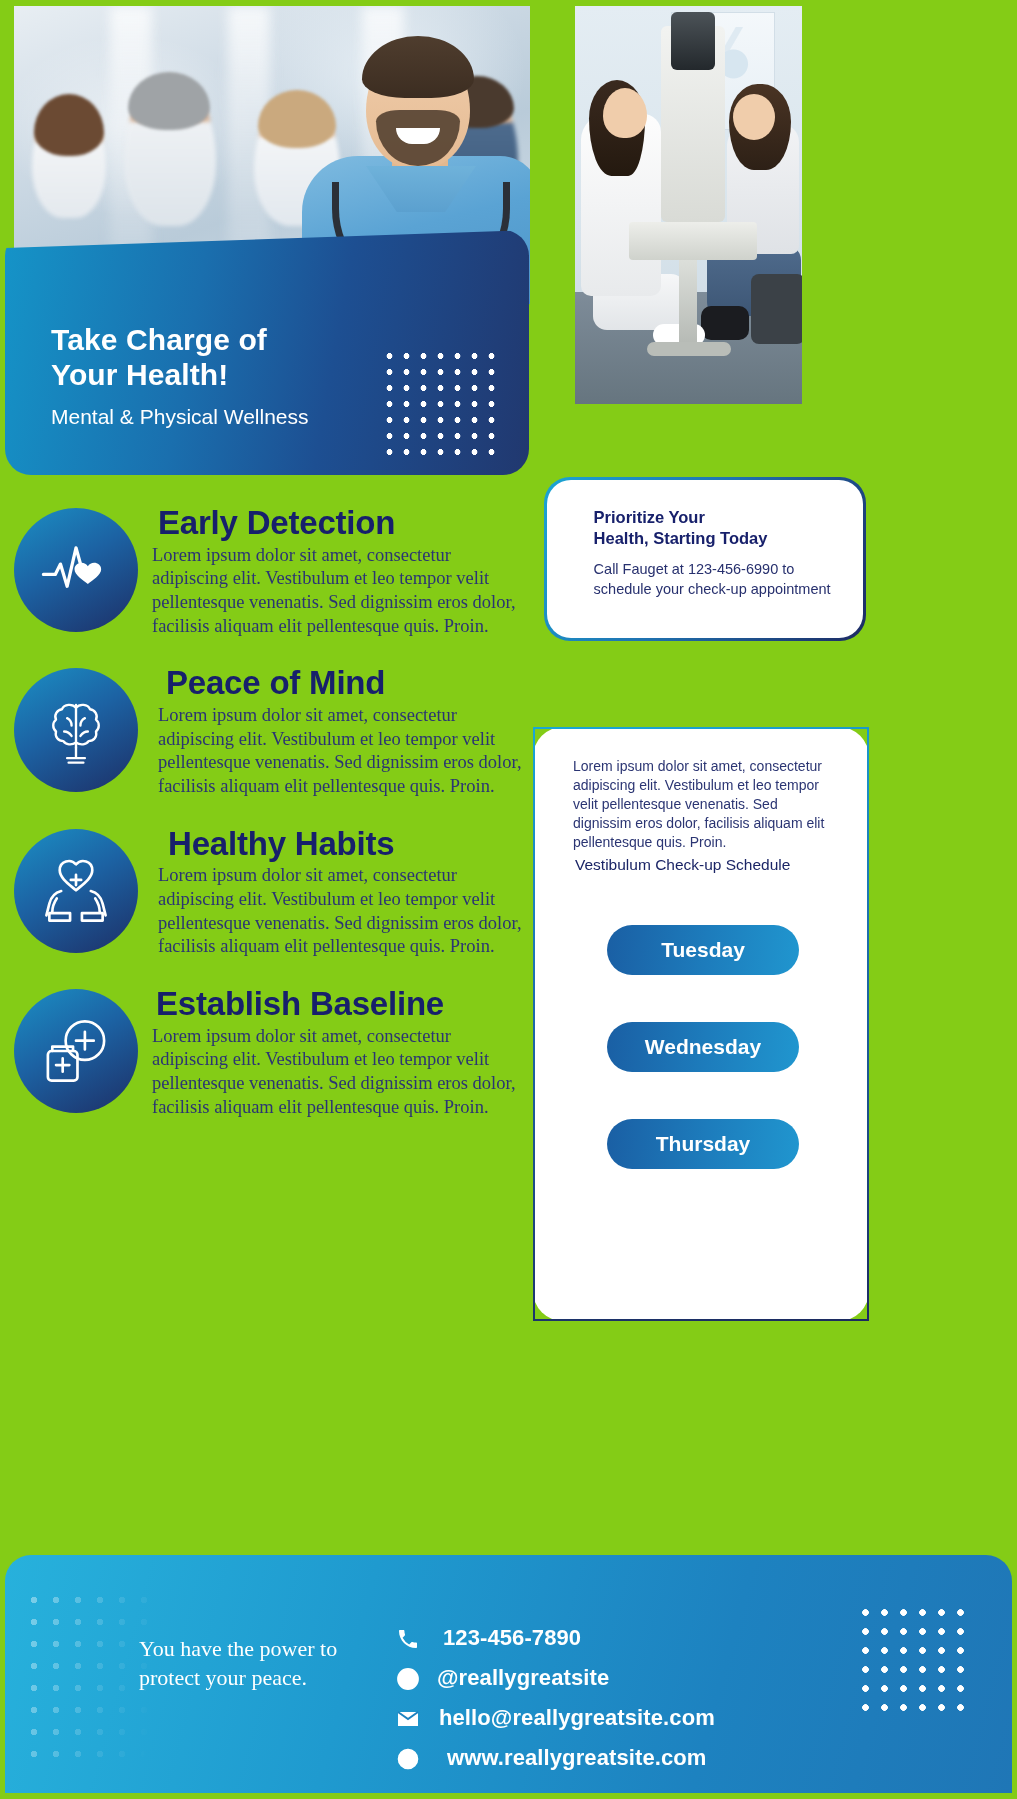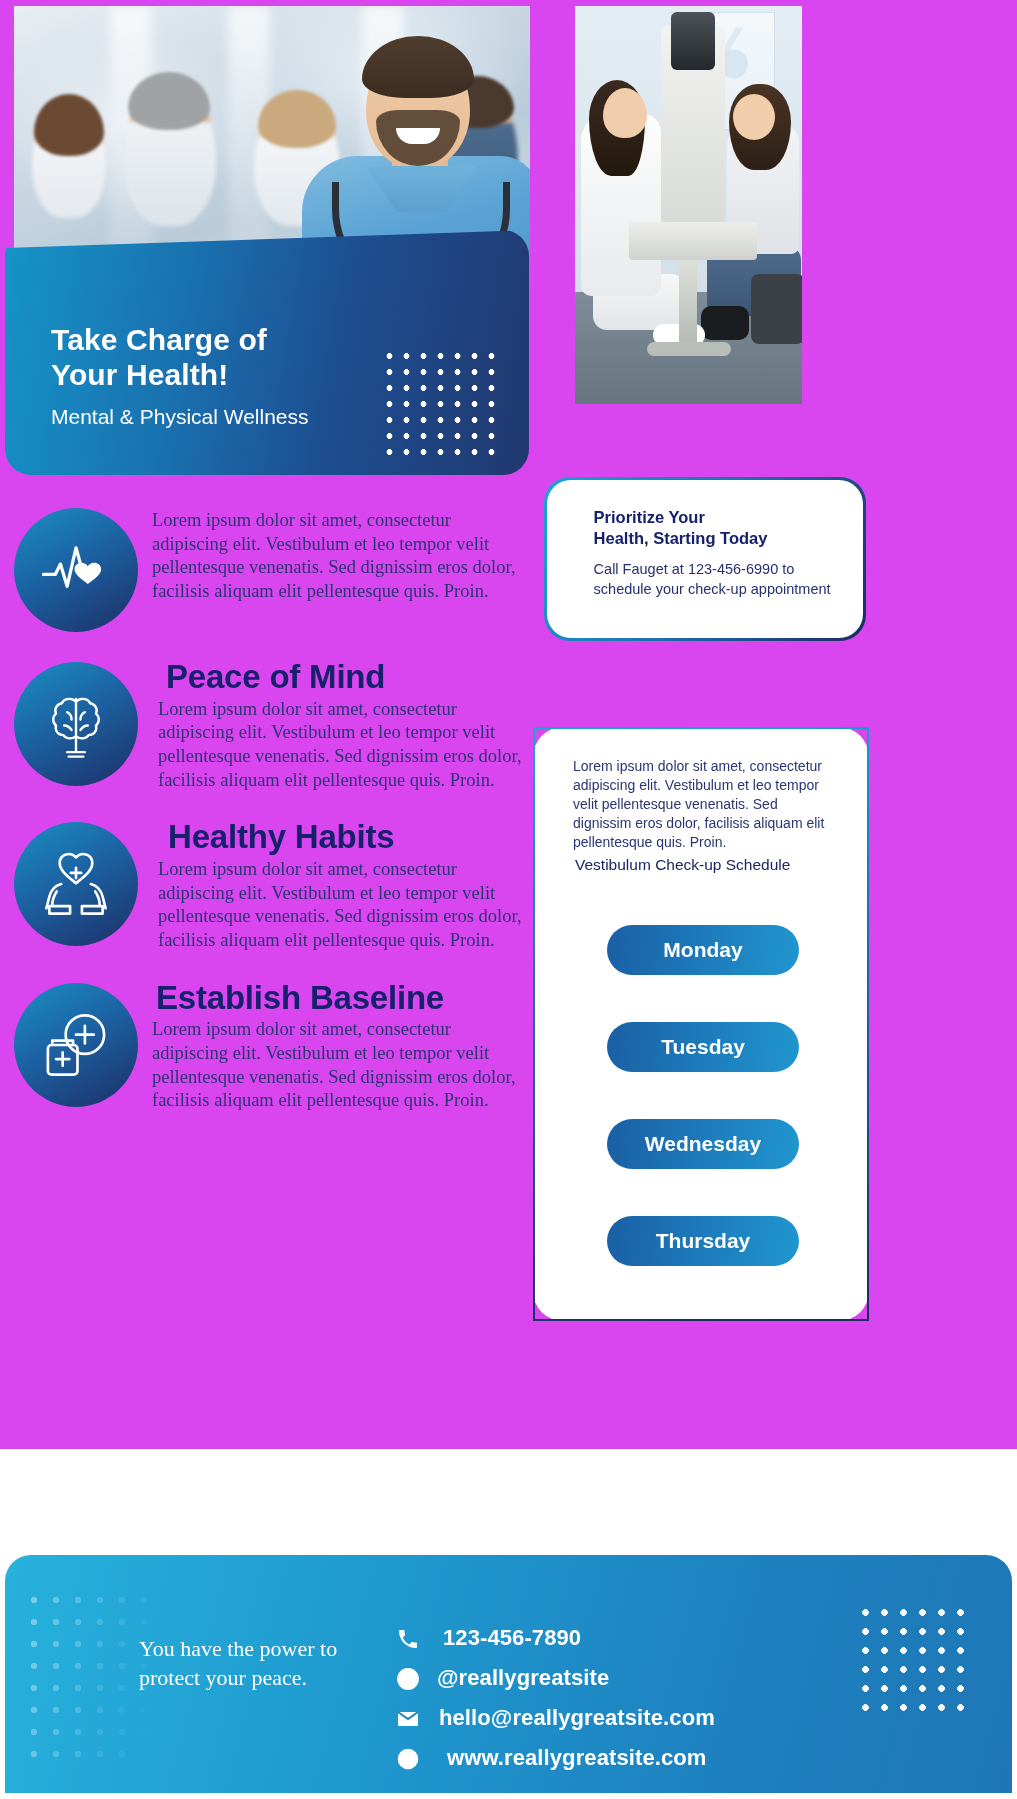--- a/index.html
+++ b/index.html
@@ -2,21 +2,21 @@
 <html><head>
 <meta charset="utf-8">
 <style>
   * { box-sizing: border-box; margin: 0; padding: 0; }
   html, body {
     width: 1017px; height: 1799px;
     background: #ffffff;
     font-family: "Liberation Sans", sans-serif;
     overflow: hidden;
   }
-  .poster { position: relative; width: 1017px; height: 1449px; background: #d946ef; }
+  .poster { position: relative; width: 1017px; height: 1799px; background: #84cc16; }
 
   
   .hero-photo {
     position: absolute; left: 14px; top: 6px; width: 516px; height: 298px;
     overflow: hidden; background: #cfd9e2;
   }
   .hp-bg {
     position: absolute; inset: 0;
     background:
       radial-gradient(ellipse 180px 130px at 22% 40%, rgba(255,255,255,.55), rgba(255,255,255,0) 70%),
@@ -384,20 +384,21 @@
   <div class="features">
 
     <div class="feature f1">
       <div class="feature-icon">
         <svg viewBox="0 0 100 100" fill="none" stroke="#fff" stroke-width="4.4" stroke-linejoin="round" stroke-linecap="round">
           <path d="M6 56 H22 L29 42 L38 72 L50 20 L60 56 H66"></path>
           <path d="M66 45c4-8 18-6 18 4 0 8-12 15-18 20-6-5-18-12-18-20 0-10 14-12 18-4z" fill="#fff" stroke="none"></path>
         </svg>
       </div>
       <div class="feature-text">
+        <div class="feature-title">Early Detection</div>
         <div class="feature-body">Lorem ipsum dolor sit amet, consectetur adipiscing elit. Vestibulum et leo tempor velit pellentesque venenatis. Sed dignissim eros dolor, facilisis aliquam elit pellentesque quis. Proin.</div>
       </div>
     </div>
 
     <div class="feature f2">
       <div class="feature-icon">
         <svg viewBox="0 0 100 100" fill="none" stroke="#fff" stroke-width="3.2" stroke-linecap="round" stroke-linejoin="round">
           <path d="M50 16v58"></path>
           <path d="M50 20c-5-6-16-5-19 2-7 1-11 8-8 14-5 4-5 12 0 16-2 7 3 13 10 13 3 5 11 6 17 2"></path>
           <path d="M50 20c5-6 16-5 19 2 7 1 11 8 8 14 5 4 5 12 0 16 2 7-3 13-10 13-3 5-11 6-17 2"></path>
@@ -443,21 +444,20 @@
         <div class="feature-body">Lorem ipsum dolor sit amet, consectetur adipiscing elit. Vestibulum et leo tempor velit pellentesque venenatis. Sed dignissim eros dolor, facilisis aliquam elit pellentesque quis. Proin.</div>
       </div>
     </div>
 
   </div>
 
   <div class="schedule">
     <div class="schedule-body">Lorem ipsum dolor sit amet, consectetur adipiscing elit. Vestibulum et leo tempor velit pellentesque venenatis. Sed dignissim eros dolor, facilisis aliquam elit pellentesque quis. Proin.</div>
     <div class="schedule-heading">Vestibulum Check-up Schedule</div>
     <div class="days">
-      <div class="day-pill">Monday</div>
       <div class="day-pill">Tuesday</div>
       <div class="day-pill">Wednesday</div>
       <div class="day-pill">Thursday</div>
     </div>
   </div>
 
   <div class="footer">
     <div class="footer-halftone"></div>
     <div class="footer-dots"></div>
     <div class="footer-tagline">You have the power to protect your peace.</div>

